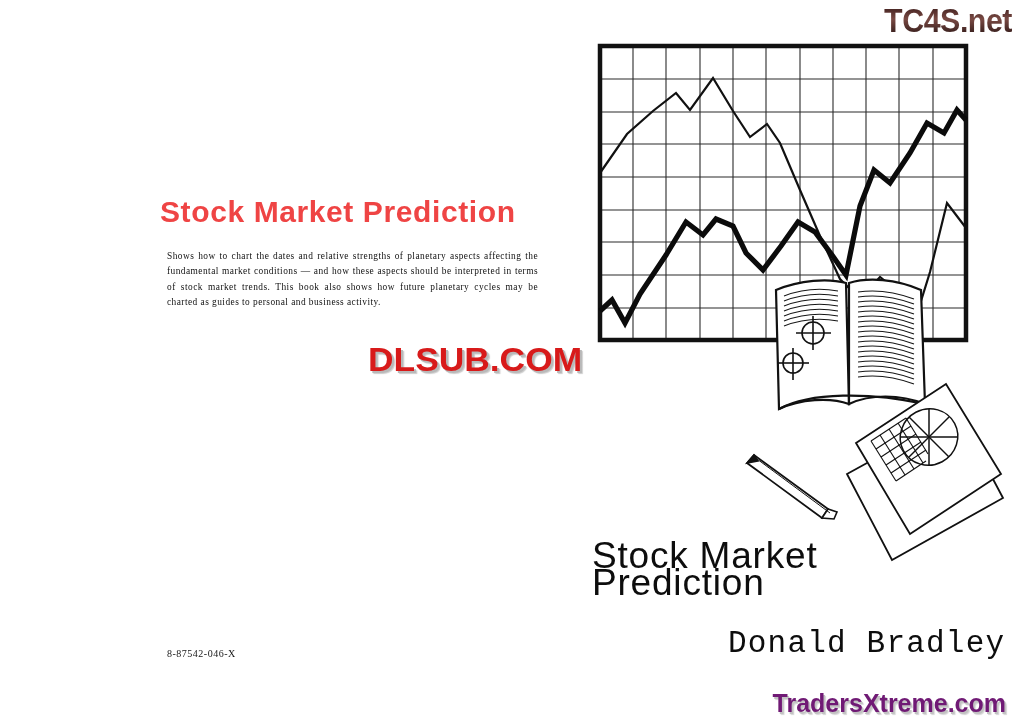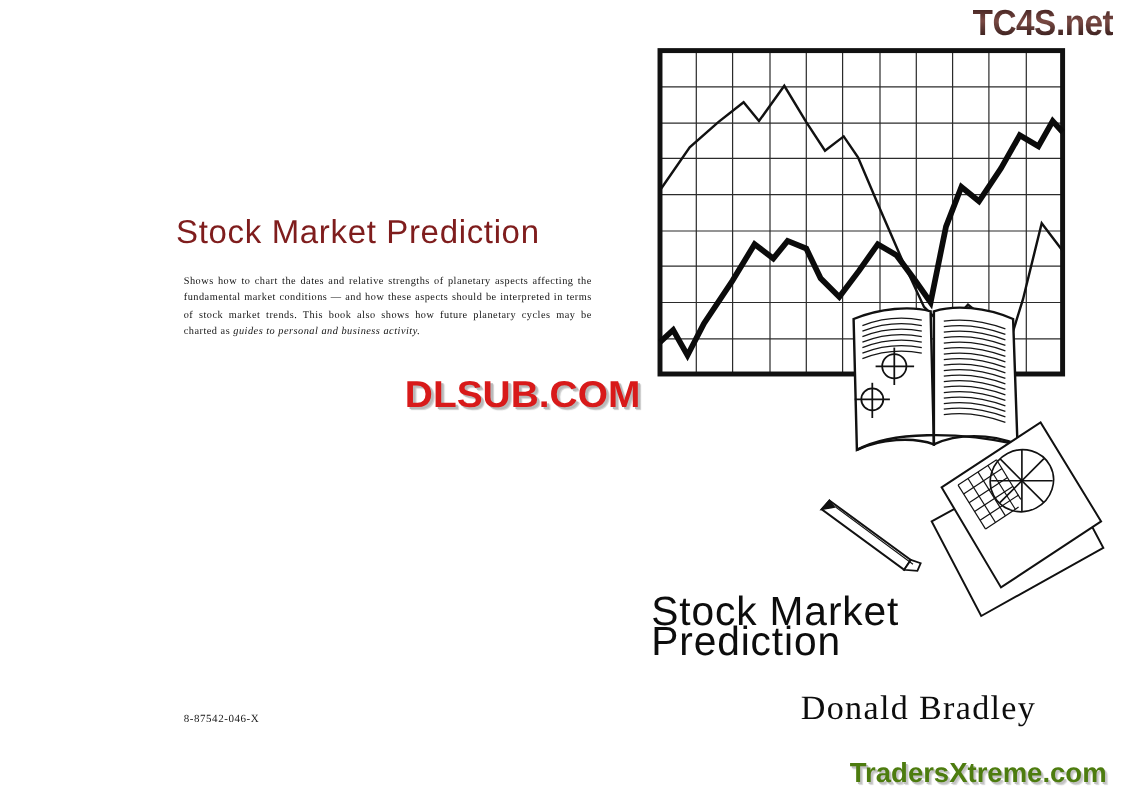--- a/index.html
+++ b/index.html
@@ -22,40 +22,39 @@
     left: 0; top: 0;
     width: 560px; height: 724px;
   }
   .back-title {
     position: absolute;
     left: 160px;
     top: 195px;
     width: 400px;
     font-family: "Liberation Sans", sans-serif;
     font-size: 30px;
-    font-weight: 400;
+    font-weight: 700;
     letter-spacing: 0.6px;
-    color: #7f1d1d;
+    color: #ef4444;
     white-space: nowrap;
   }
   .back-blurb {
     position: absolute;
     left: 167px;
     top: 249px;
     width: 371px;
     font-family: "Liberation Serif", serif;
     font-size: 9.4px;
     line-height: 15.3px;
     letter-spacing: 0.45px;
     color: #111111;
     text-align: justify;
     text-justify: inter-word;
   }
   .back-blurb .ital {
-    font-style: italic;
   }
   .isbn {
     position: absolute;
     left: 167px;
     top: 648px;
     font-family: "Liberation Serif", serif;
     font-size: 10px;
     letter-spacing: 0.5px;
     color: #161616;
   }
@@ -74,21 +73,21 @@
     letter-spacing: 0.8px;
     color: #0d0d0d;
     white-space: nowrap;
   }
   .front-title.line1 { left: 32px; top: 487px; margin-top: 48px; }
   .front-title.line2 { left: 32px; top: 534px; margin-top: 28px; }
   .front-author {
     position: absolute;
     left: 168px;
     top: 626px;
-    font-family: Liberation Serif, serif;
+    font-family: Liberation Mono, monospace;
     font-size: 31px;
     letter-spacing: 1.2px;
     color: #0d0d0d;
     white-space: nowrap;
   }
 
   
   .cover-art {
     position: absolute;
     left: 0; top: 0;
@@ -129,21 +128,21 @@
       2px 2px 0 #b9b9b9,
       3px 3px 1px #cccccc;
     transform: scaleX(1.04);
     transform-origin: left top;
   }
   #wm-traders {
     right: 18px;
     bottom: 6px;
     font-size: 25px;
     letter-spacing: 0px;
-    color: #4d7c0f;
+    color: #701a75;
     -webkit-text-stroke: 2px #ffffff;
     paint-order: stroke fill;
     text-shadow:
       1.5px 1.5px 0 #c2c2c2,
       2.5px 2.5px 1px #d5d5d5;
   }
 </style>
 </head>
 <body>
 

